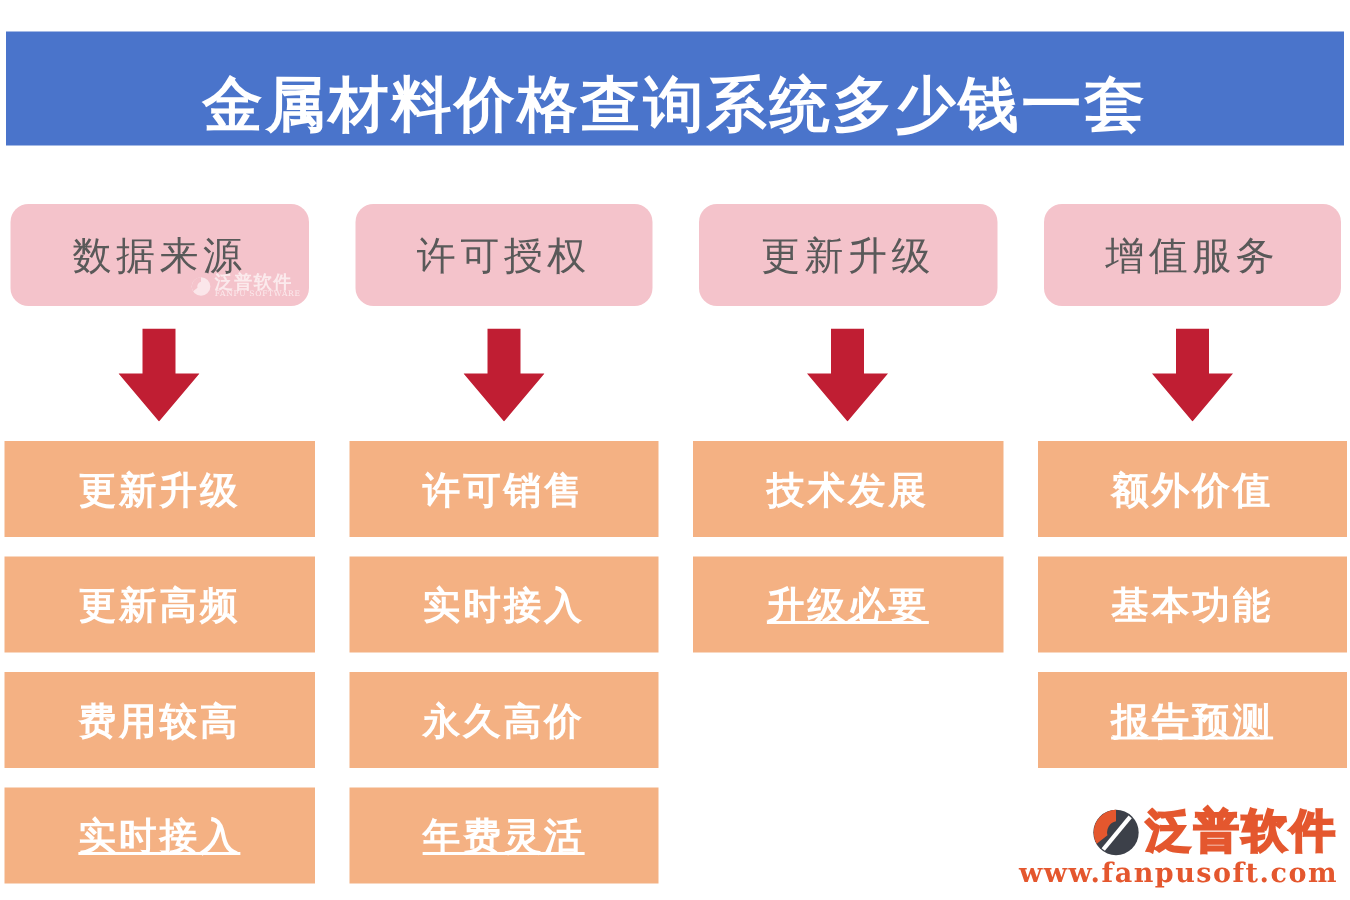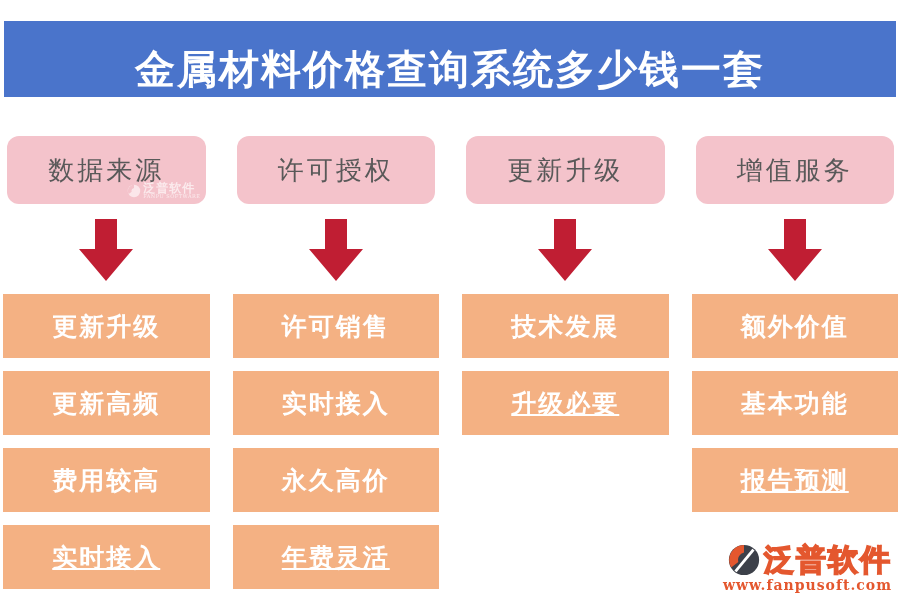--- a/index.html
+++ b/index.html
@@ -104,21 +104,21 @@
   .footer-logo .logo-brand {
     font-size: 30px;
     font-weight: bold;
     letter-spacing: 2px;
     color: #ffffff;
     -webkit-text-stroke: 1.5px var(--logo-accent);
     text-shadow: 0 0 1px var(--logo-accent);
     line-height: 1;
   }
   .footer-logo .logo-url {
-    font-size: 14px;
+    font-size: 18px;
     font-weight: bold;
     color: var(--logo-accent);
     letter-spacing: 1px;
     line-height: 1.2;
   }
 </style>
 </head>
 <body>
 
 <div class="stage">

